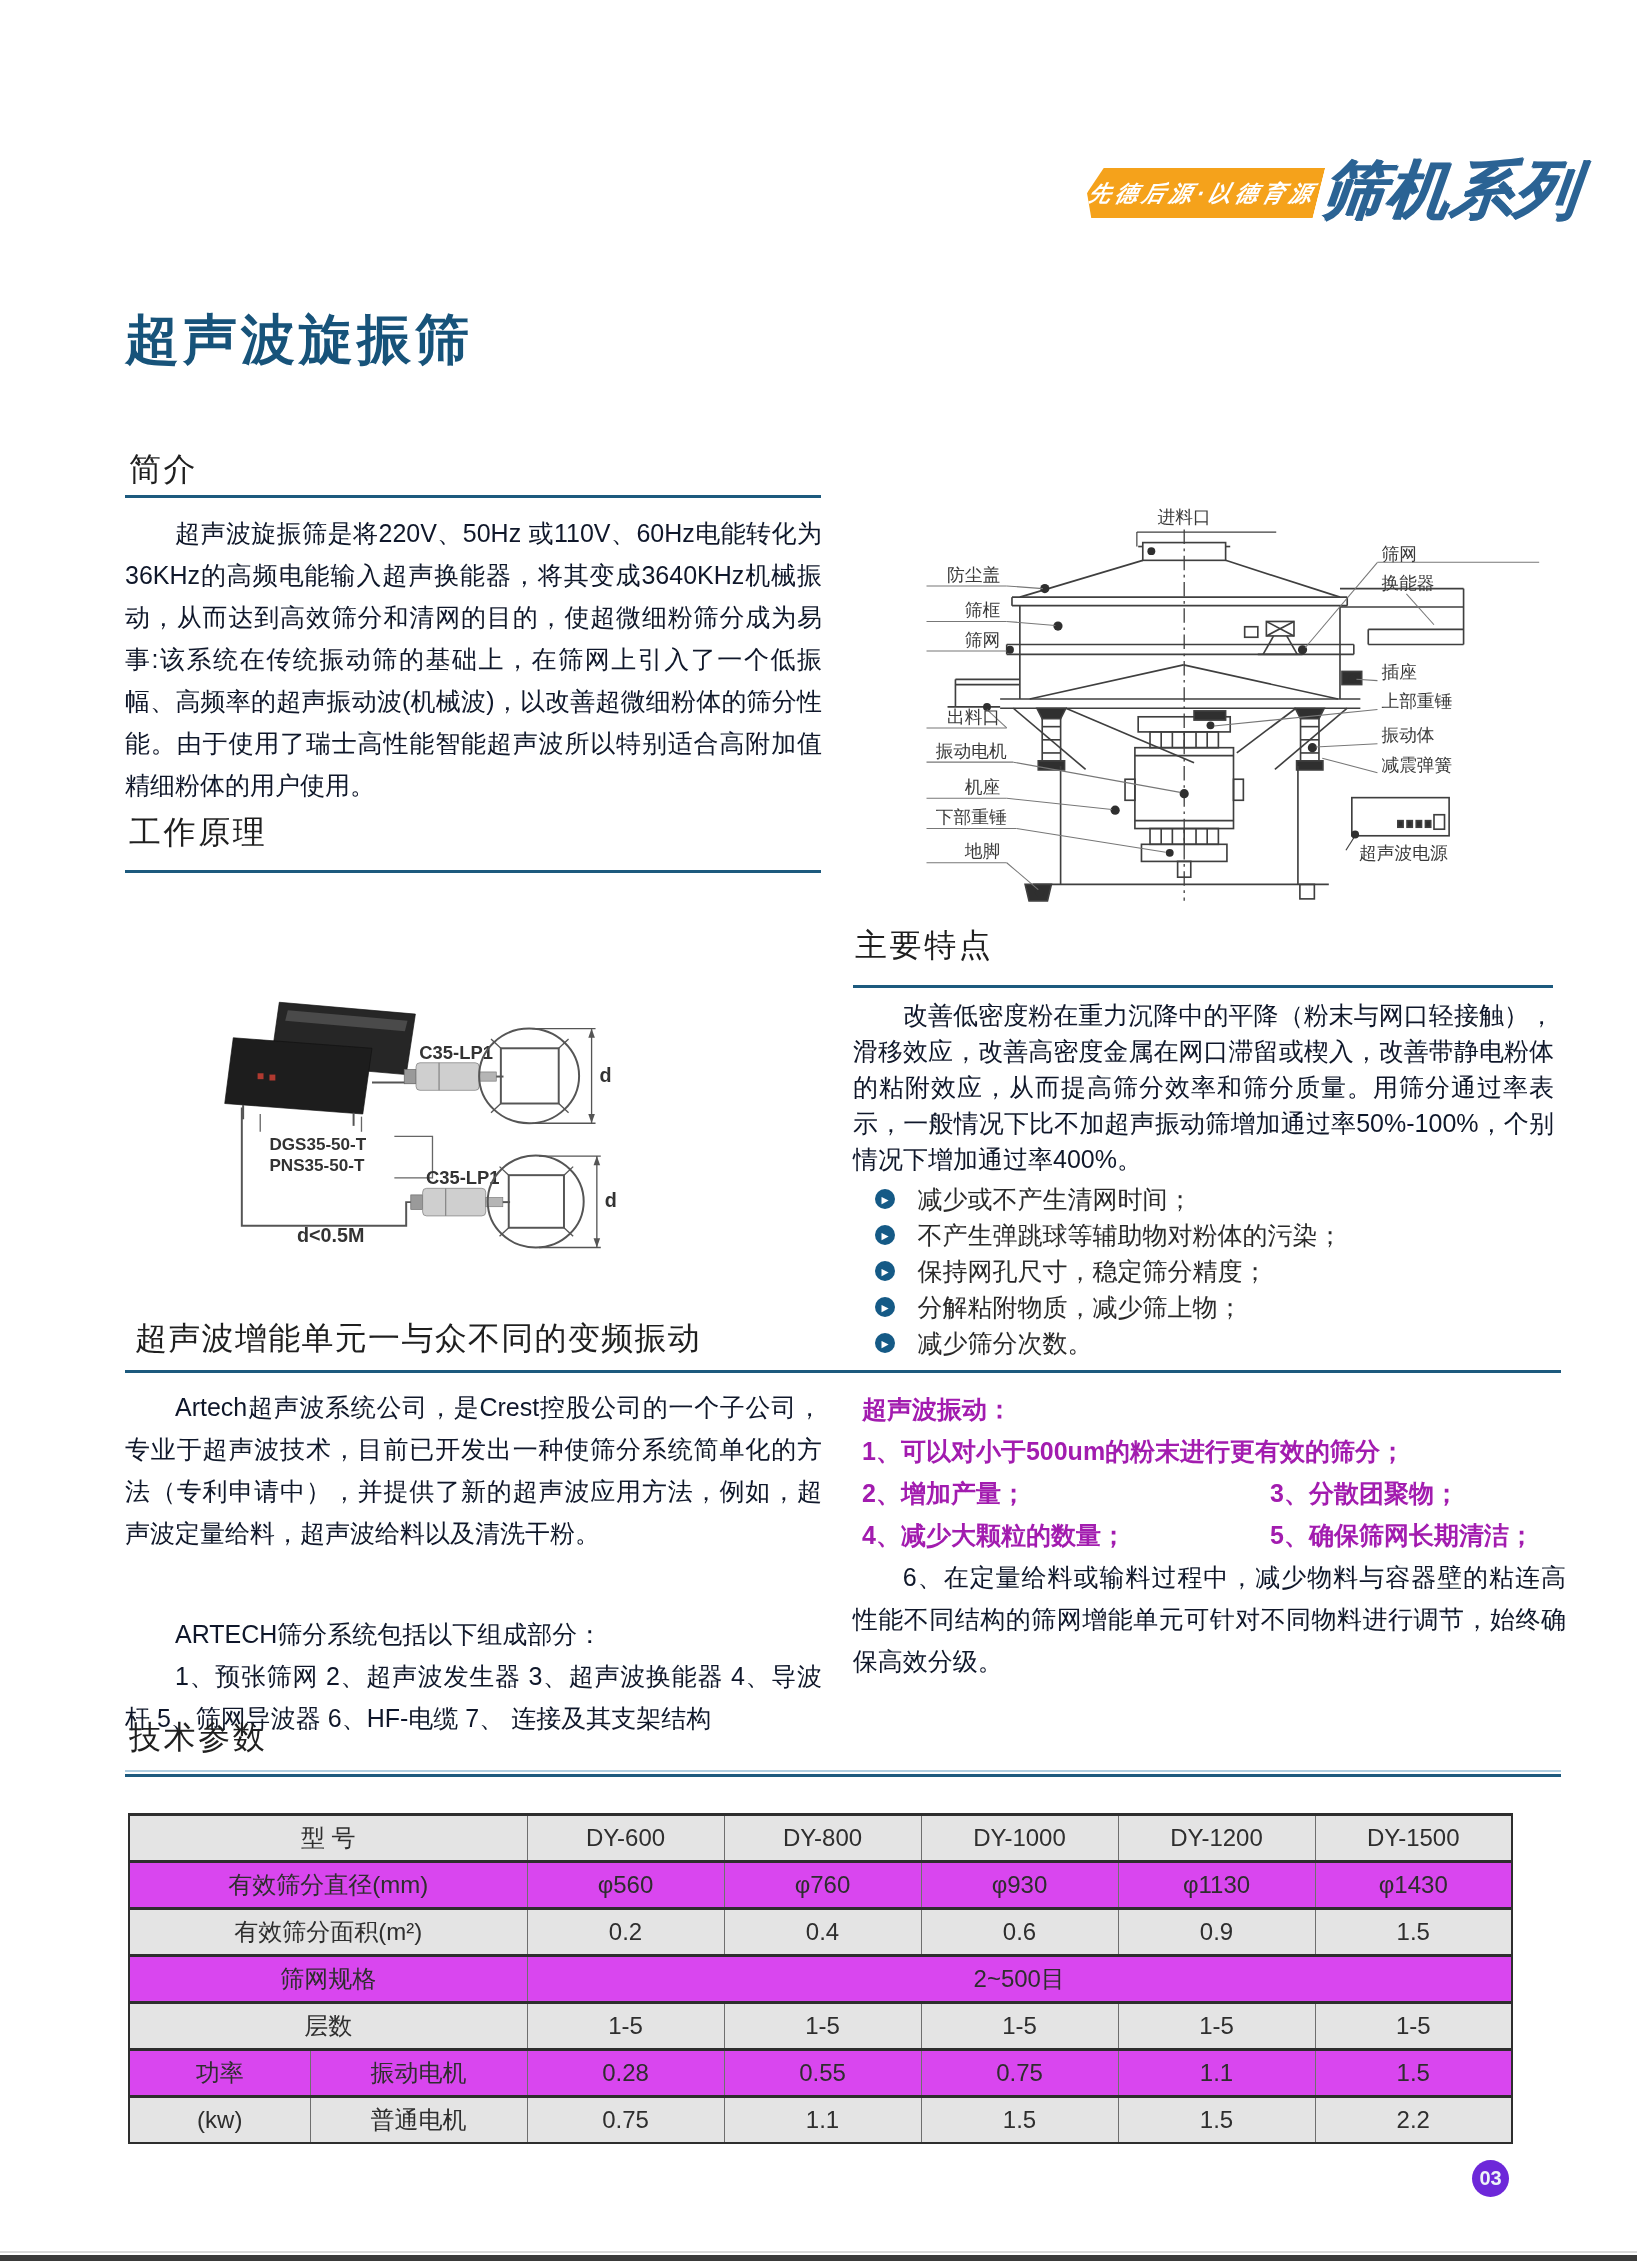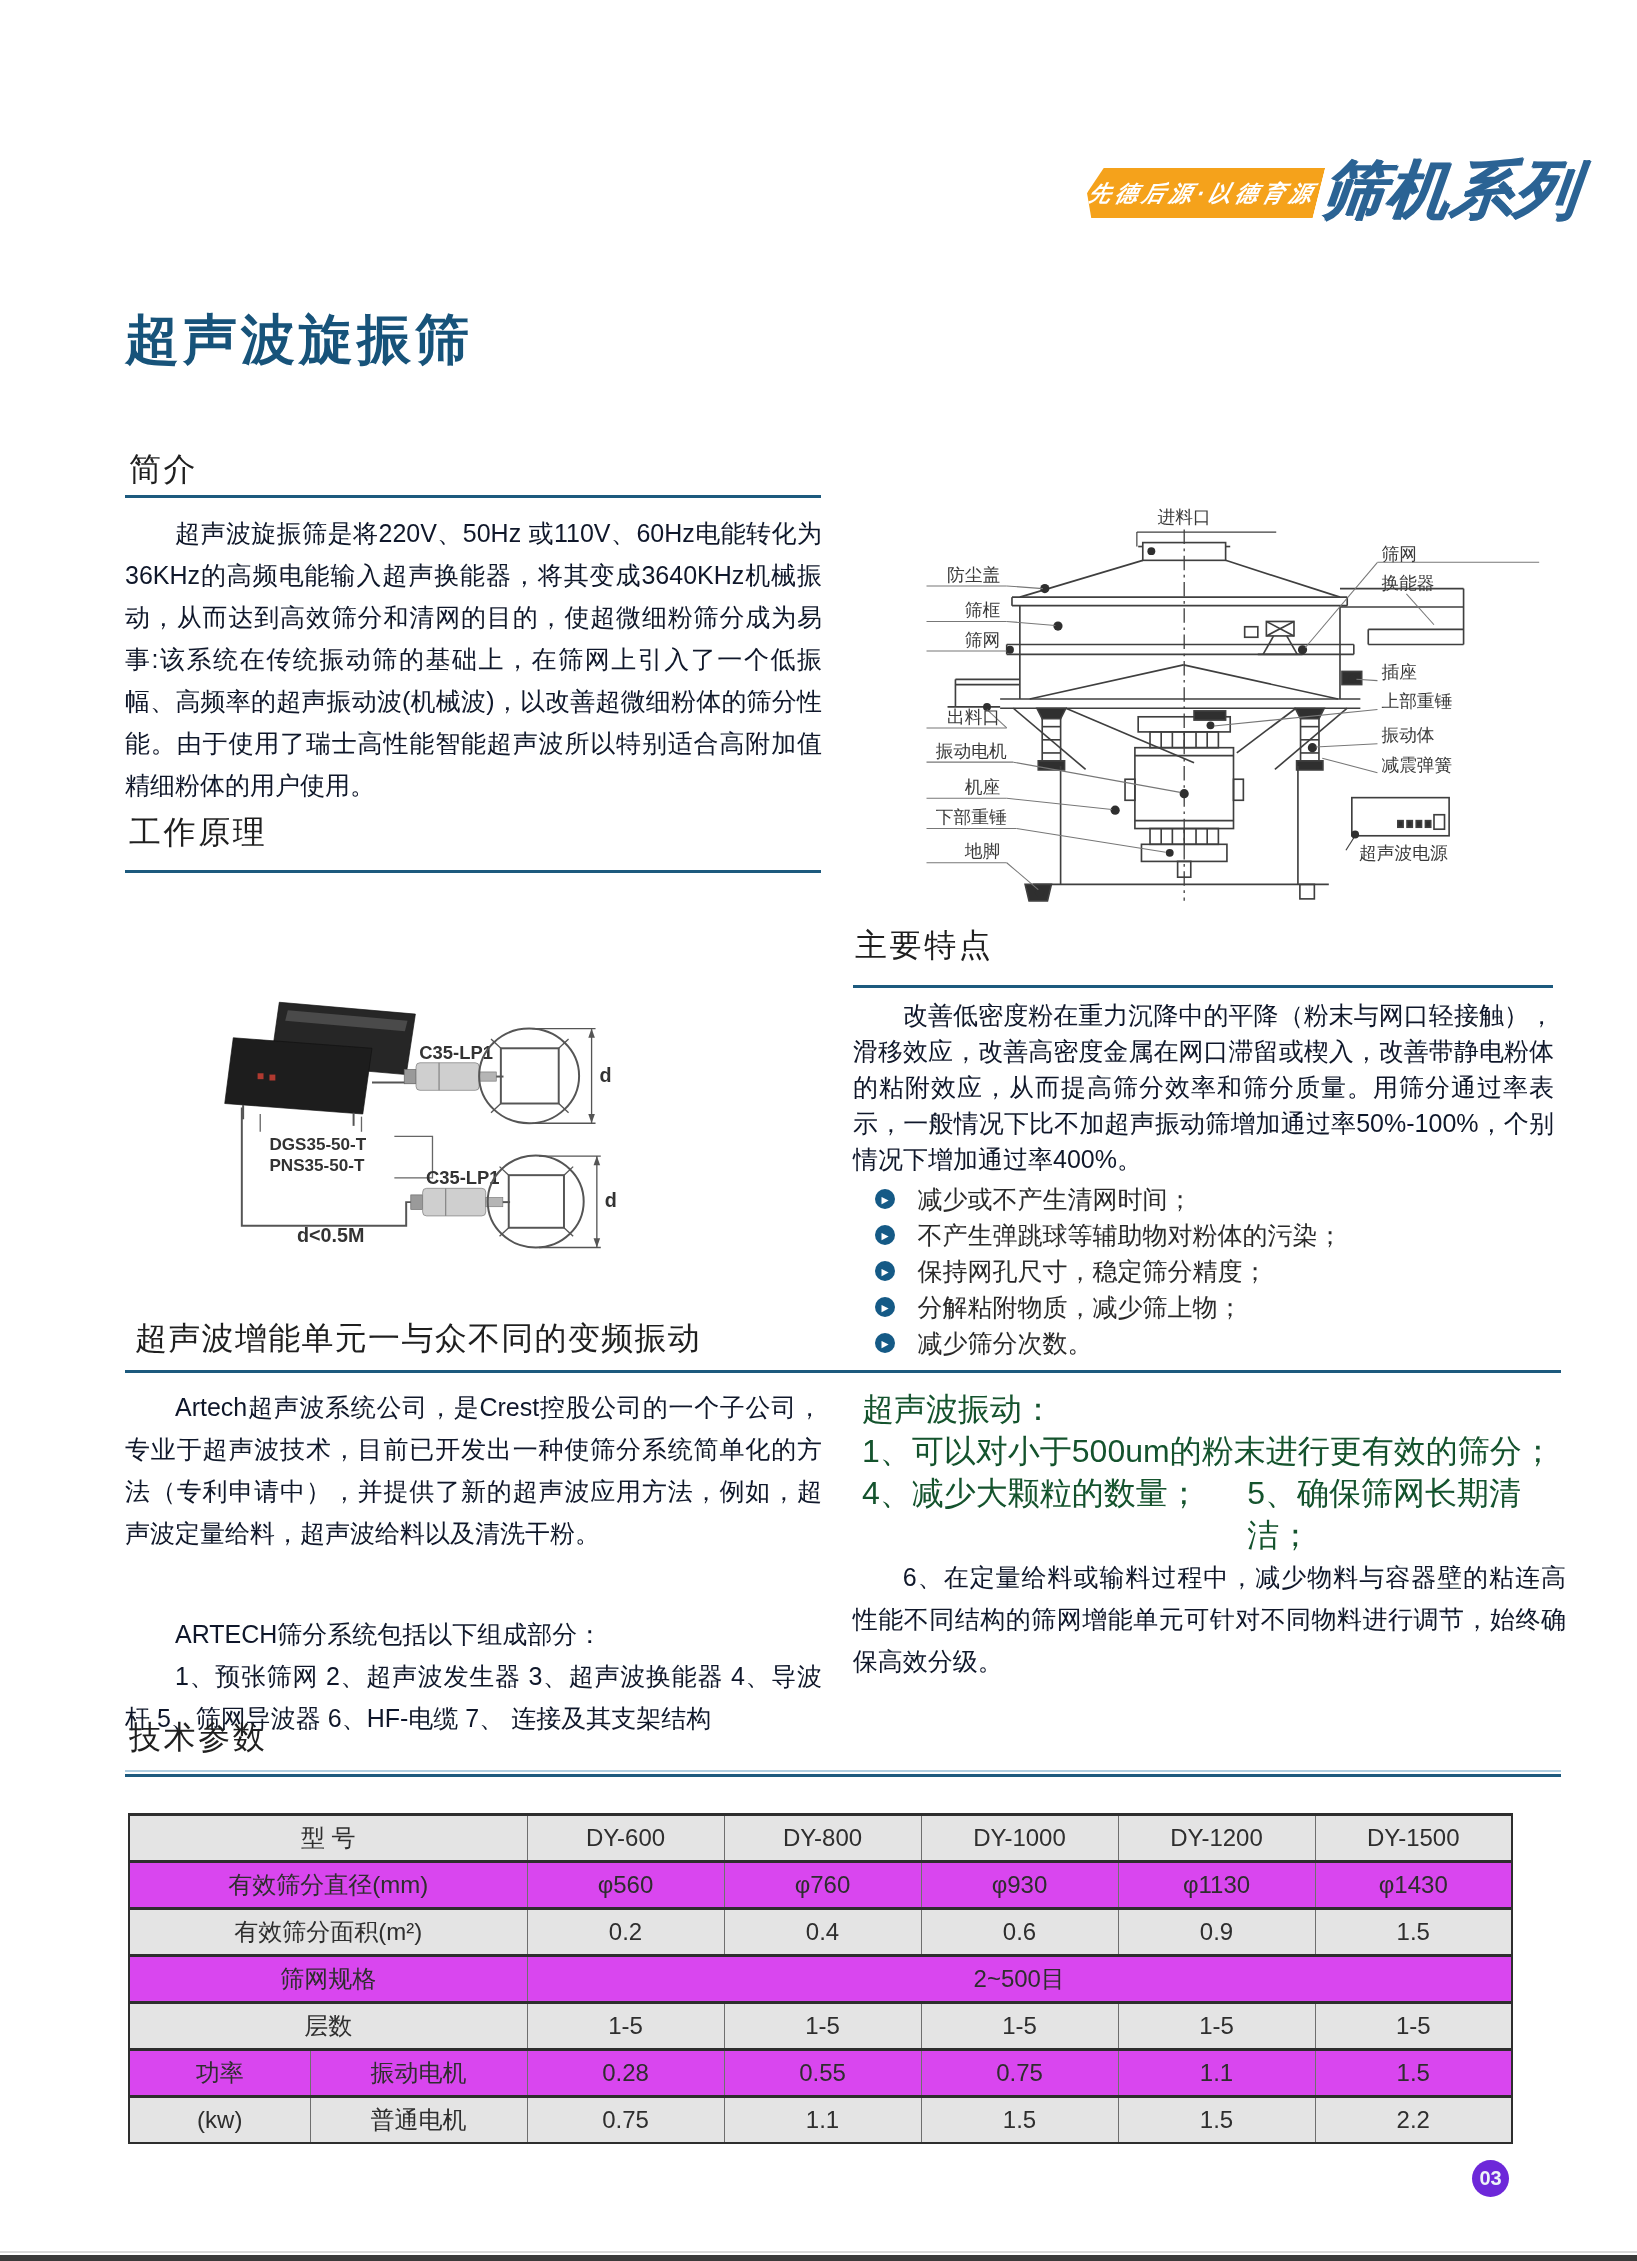--- a/index.html
+++ b/index.html
@@ -16,21 +16,21 @@
           clip-path:polygon(10.5px 0,100% 0,100% 100%,10.5px 100%,0 50%);
           display:flex;align-items:center;justify-content:center;}
   .banner-text{color:#ffffff;font-size:22.4px;font-weight:bold;font-style:italic;letter-spacing:4.6px;}
   .series-text{color:#2b6394;font-size:63px;font-weight:900;font-style:italic;letter-spacing:1.3px;
                transform:skewX(-6deg);text-shadow:1.3px 1.3px 0 #2b6394;}
   .bullet-row{display:flex;align-items:center;height:36px;}
   .bullet-ico{width:20px;height:20px;border-radius:50%;background:#155a86;color:#ffffff;
               display:flex;align-items:center;justify-content:center;font-size:9.2px;flex:0 0 20px;
               margin-right:14.5px;}
   .bullet-txt{font-size:25px;color:#2a2a2a;margin-left:8px;}
-  .num-row{display:flex;font-size:32px;line-height:42px;color:#14532d;}
+  .num-row{display:flex;font-size:25px;line-height:42px;color:#a21caf;font-weight:bold;}
   .num-left{width:408px;}
   table.specs{border-collapse:collapse;width:1382px;table-layout:fixed;}
   table.specs td{border-left:1.3px solid #6f6f6f;border-top:3.3px solid #2e2e2e;
                  font-size:24px;color:#2e2e2e;text-align:center;vertical-align:middle;
                  height:44px;padding:0;}
   table.specs{border:2.6px solid #2e2e2e;}
   table.specs td:first-child{border-left:none;}
   tr.gray td{background:#e4e4e4;}
   tr.white td{background:#d946ef;}
   .pagenum{width:37px;height:37px;border-radius:50%;background:#6d28d9;color:#eef4f8;
@@ -329,20 +329,24 @@
   <div class="abs body-text indent" style="left:125px;top:1655px;width:697px;">1、预张筛网  2、超声波发生器  3、超声波换能器   4、导波杆  5、筛网导波器  6、HF-电缆  7、 连接及其支架结构</div>
 
   <div class="abs" style="left:862px;top:1388px;width:704px;">
     <div class="num-row">
       <span>超声波振动：</span>
     </div>
     <div class="num-row">
       <span>1、可以对小于500um的粉末进行更有效的筛分；</span>
     </div>
     <div class="num-row">
+      <span class="num-left">2、增加产量；</span>
+      <span>3、分散团聚物；</span>
+    </div>
+    <div class="num-row">
       <span class="num-left">4、减少大颗粒的数量；</span>
       <span>5、确保筛网长期清洁；</span>
     </div>
     <div class="body-text" style="text-indent:2em;margin-left:-9.2px;">6、在定量给料或输料过程中，减少物料与容器壁的粘连高性能不同结构的筛网增能单元可针对不同物料进行调节，始终确保高效分级。</div>
   </div>
 
   <div class="abs sec-head" style="left:129px;top:1716px;">技术参数</div>
   <div class="abs rule-light" style="left:125px;top:1770px;width:1436px;"></div>
   <div class="abs rule" style="left:125px;top:1774px;width:1436px;"></div>
 

